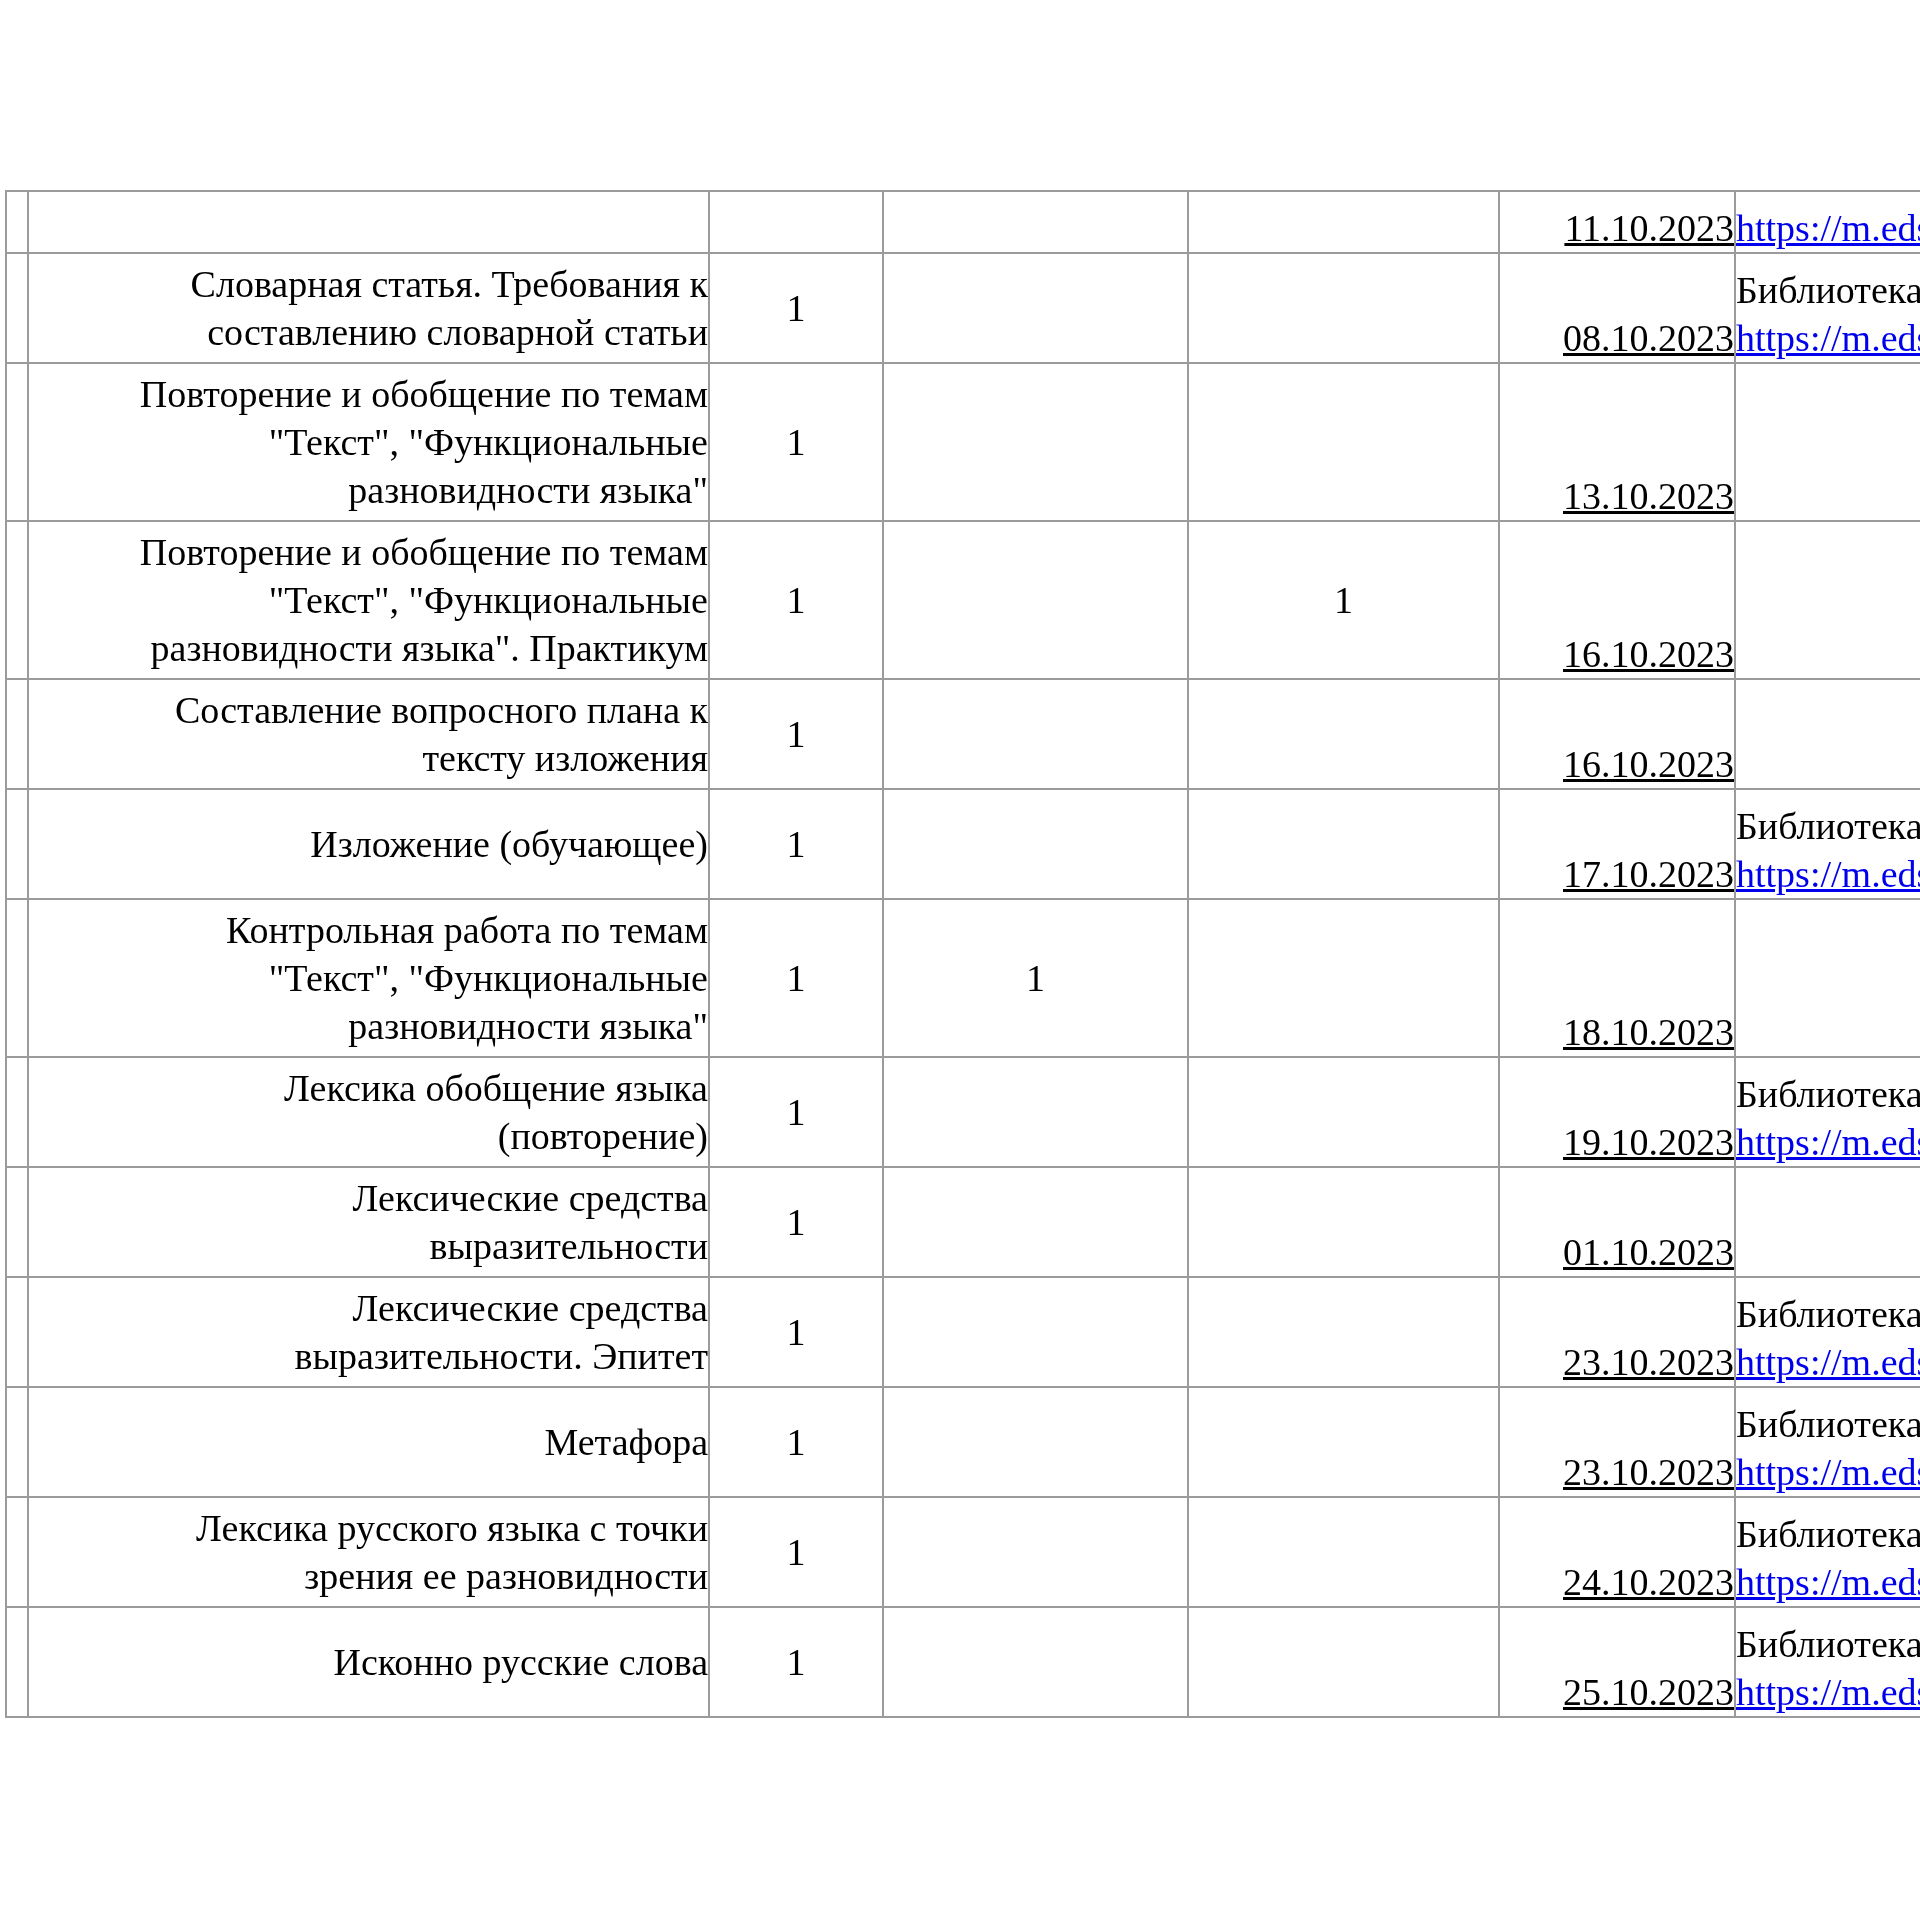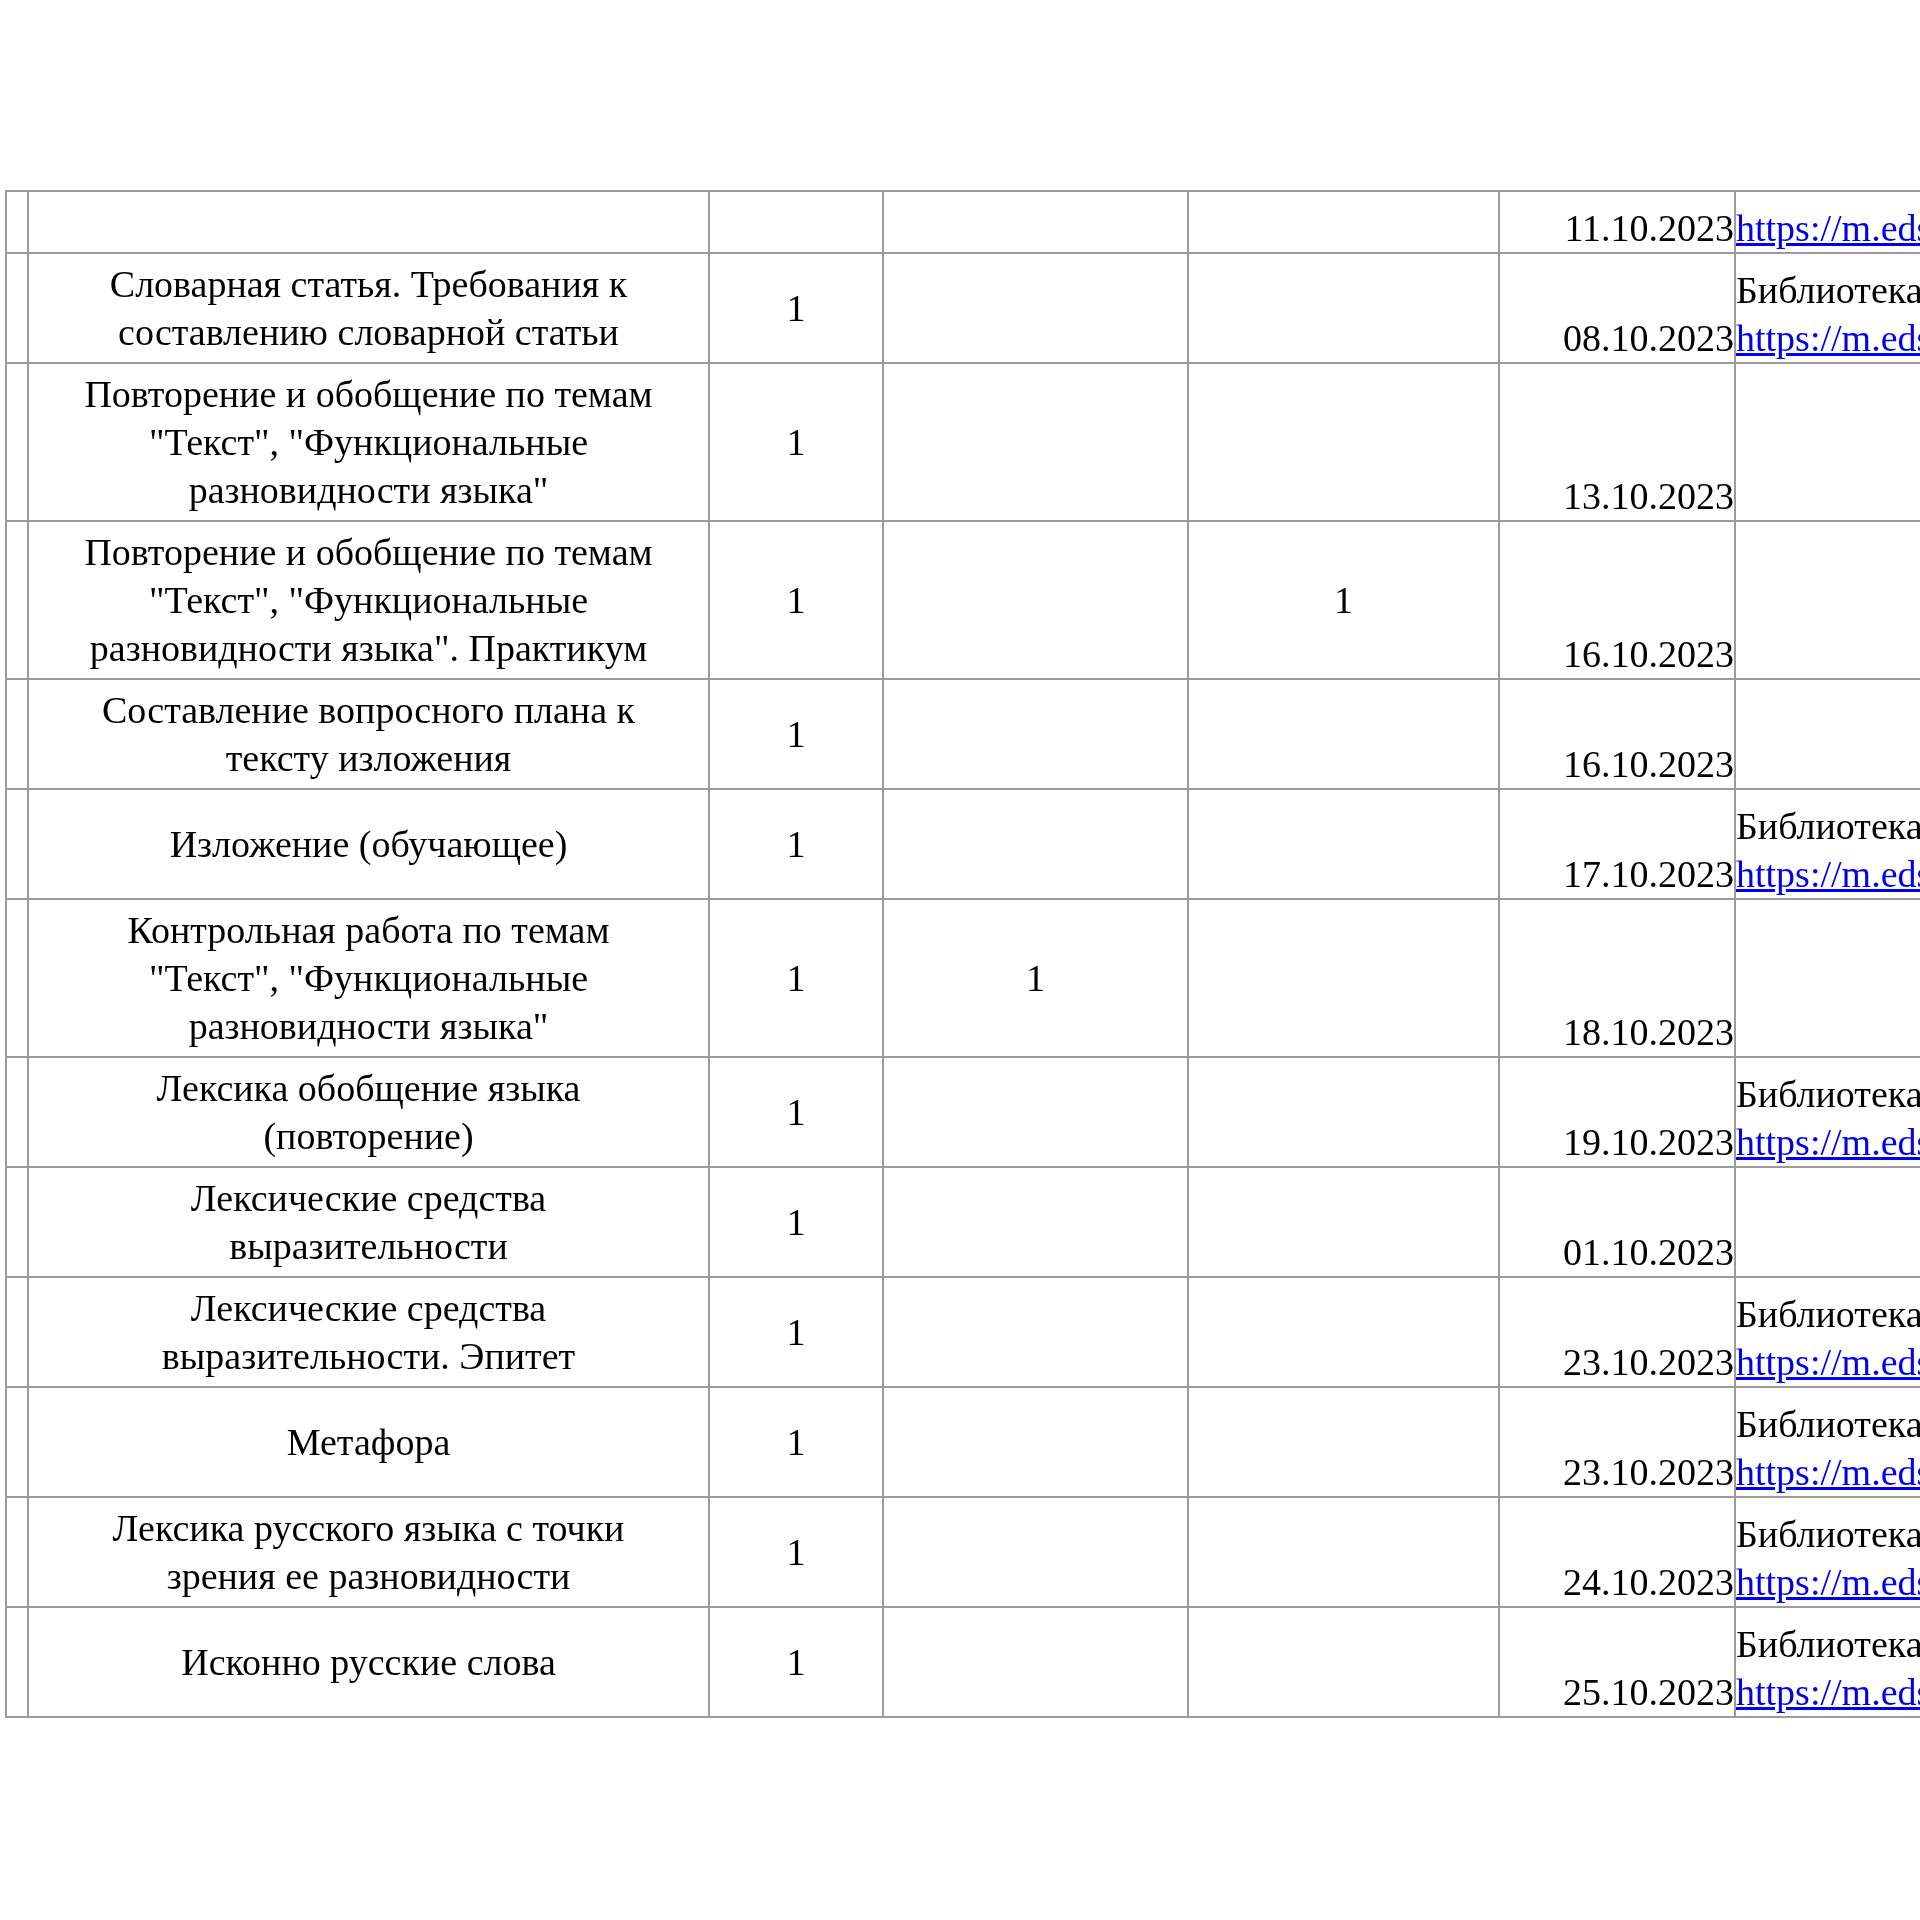--- a/index.html
+++ b/index.html
@@ -34,33 +34,34 @@
     border:2px solid var(--border);
     padding:0;
     overflow:hidden;
   }
   tr.h1{height:62px;}
   tr.h2{height:110px;}
   tr.h3{height:158px;}
   td.c-num{}
   td.c-topic{
     vertical-align:middle;
-    text-align:center;
+    text-align:right;
     white-space:pre-line;
     padding:4px 8px 4px 36px;
   }
   td.c-hours,td.c-control,td.c-practice{
     vertical-align:middle;
     text-align:center;
   }
   td.c-date{
     vertical-align:bottom;
     text-align:right;
     padding:0 30px 14px 0;
     white-space:nowrap;
+    text-decoration:underline;
   }
   td.c-link{
     vertical-align:bottom;
     text-align:left;
     padding:0 0 12px 24px;
     white-space:nowrap;
   }
   td.c-link .lib{
     white-space:nowrap;
   }

